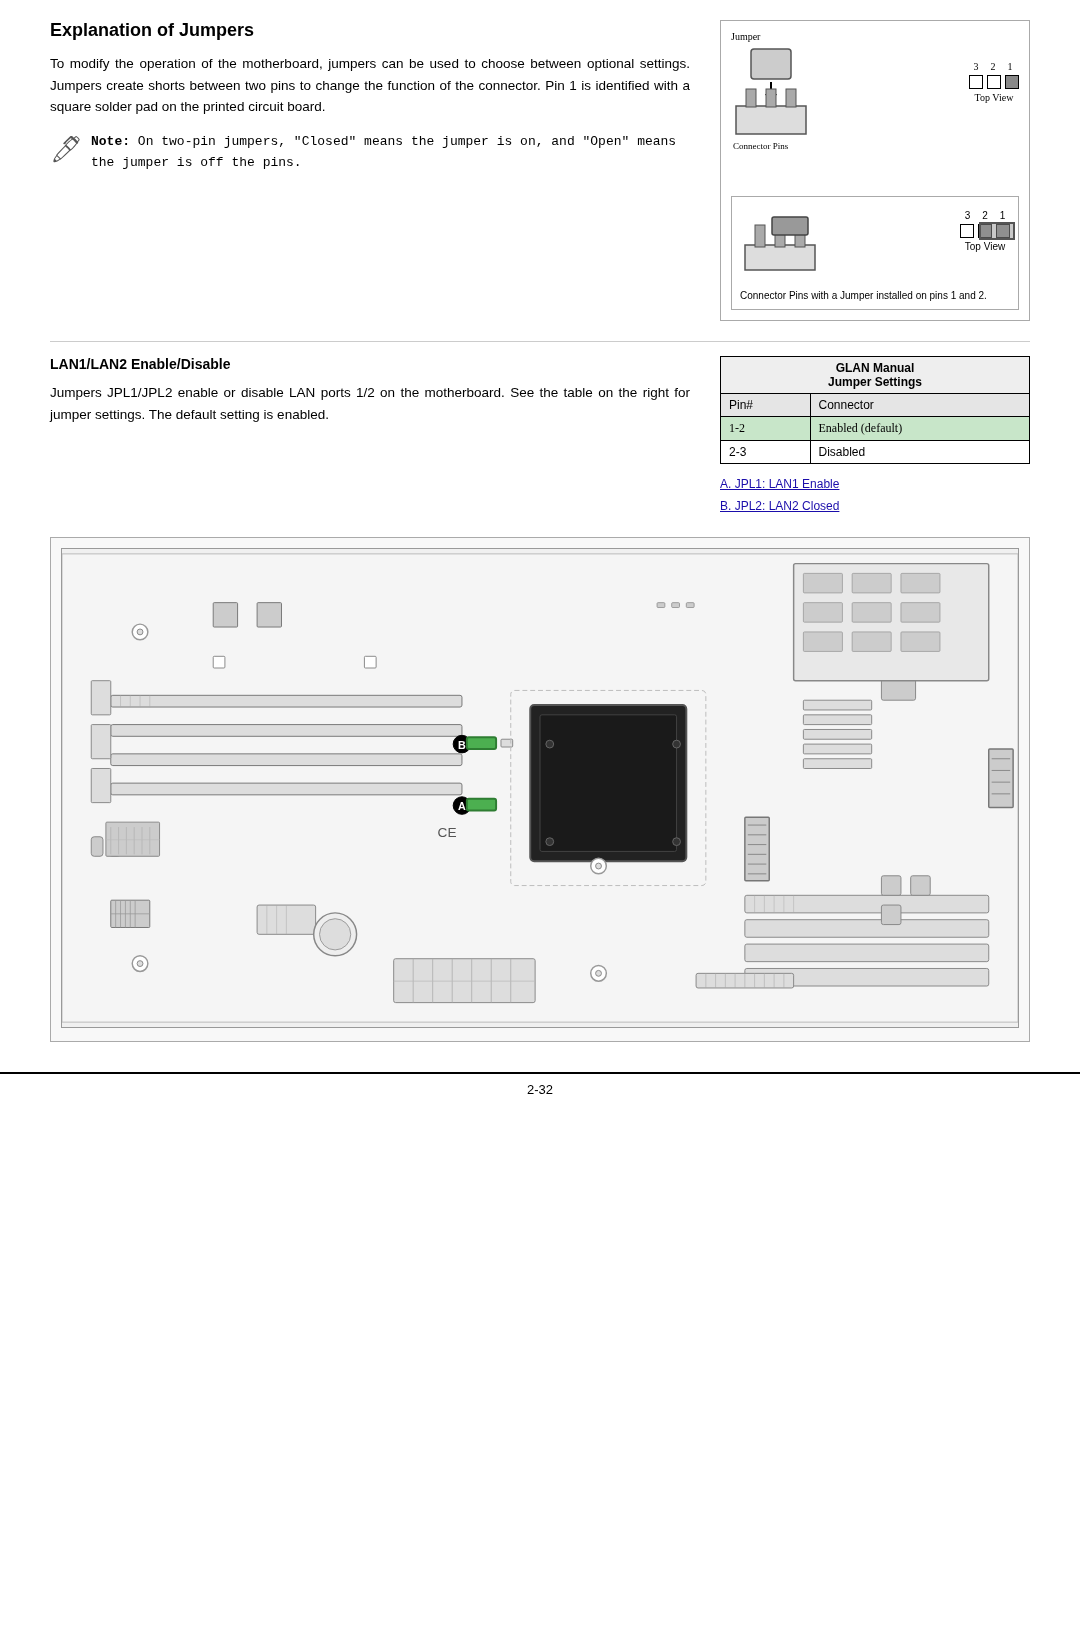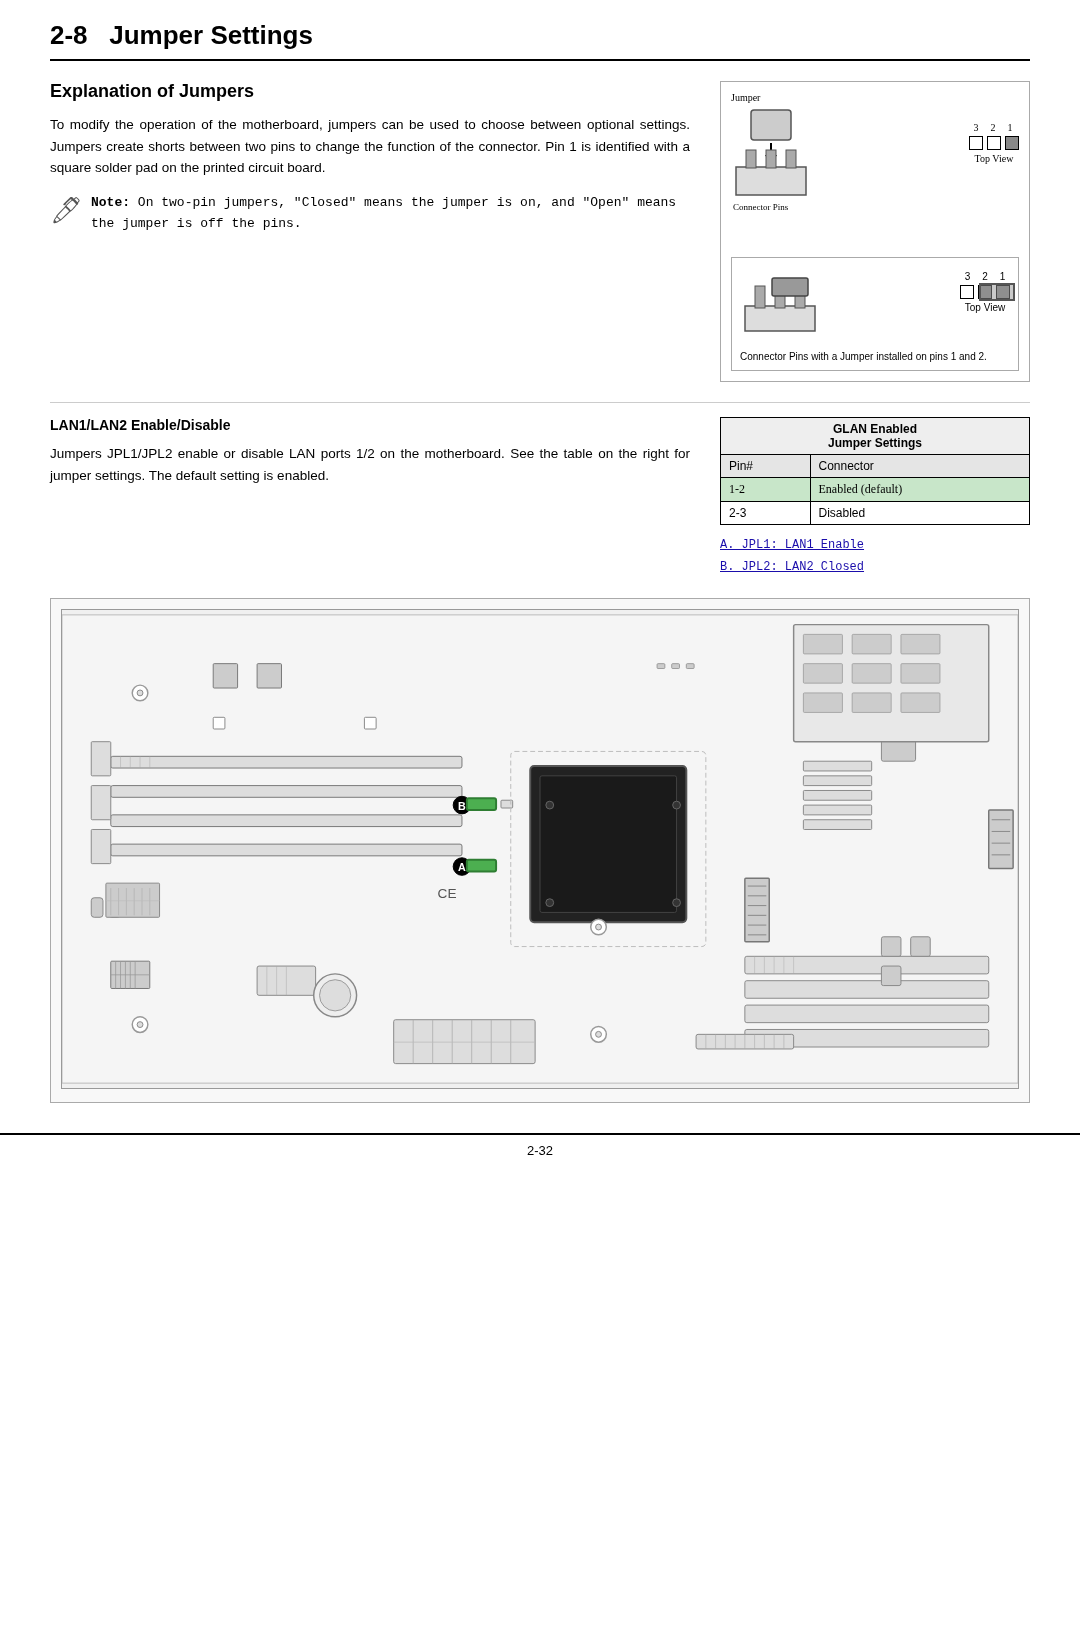--- a/index.html
+++ b/index.html
@@ -153,21 +153,20 @@
     .highlighted-row {
       background: #c8e6c9;
       font-family: Liberation Serif, serif;
     }
     .jpl-links {
       font-size: 12px;
       margin-top: 10px;
       color: #1a0dab;
       text-decoration: underline;
       line-height: 1.8;
-      font-family: Liberation Mono, monospace;
     }
     
     .motherboard-area {
       width: 100%;
       border: 1px solid #aaa;
       padding: 10px;
       background: #f8f8f8;
       margin-top: 10px;
       min-height: 480px;
       position: relative;
@@ -189,24 +188,20 @@
     }
   </style>
 </head>
 <body>
 
 <div class="page-wrapper">
 
 
   <div class="content">
 
-    <div class="chapter-heading">
-      <span>2-8</span>&nbsp;&nbsp;
-      <span>Jumper Settings</span>
-    </div>
 
     <div class="top-section">
 
       <div class="left-col">
         <div class="section-subtitle">Explanation of Jumpers</div>
         <div class="body-text">To modify the operation of the motherboard, jumpers can be used to choose between optional settings. Jumpers create shorts between two pins to change the function of the connector. Pin 1 is identified with a square solder pad on the printed circuit board.</div>
 
         <div class="note-box">
           <div class="note-icon">🖊</div>
           <div class="note-text">
@@ -299,21 +294,21 @@
       <div class="lan-left">
         <div class="subsection-title">LAN1/LAN2 Enable/Disable</div>
         <div class="body-text">Jumpers JPL1/JPL2 enable or disable LAN ports 1/2 on the motherboard. See the table on the right for jumper settings. The default setting is enabled.</div>
       </div>
 
       <div class="lan-right">
         <table class="jumper-table">
           <tbody>
               <tr>
             <td colspan="2" class="table-header-main">
-              <div>GLAN Enabled</div>
+              <div>GLAN Manual</div>
               <div>Jumper Settings</div>
             </td>
           </tr>
           <tr>
             <td class="col-header">Pin#</td>
             <td class="col-header">Connector</td>
           </tr>
           <tr class="highlighted-row">
             <td>1-2</td>
             <td>Enabled (default)</td>

